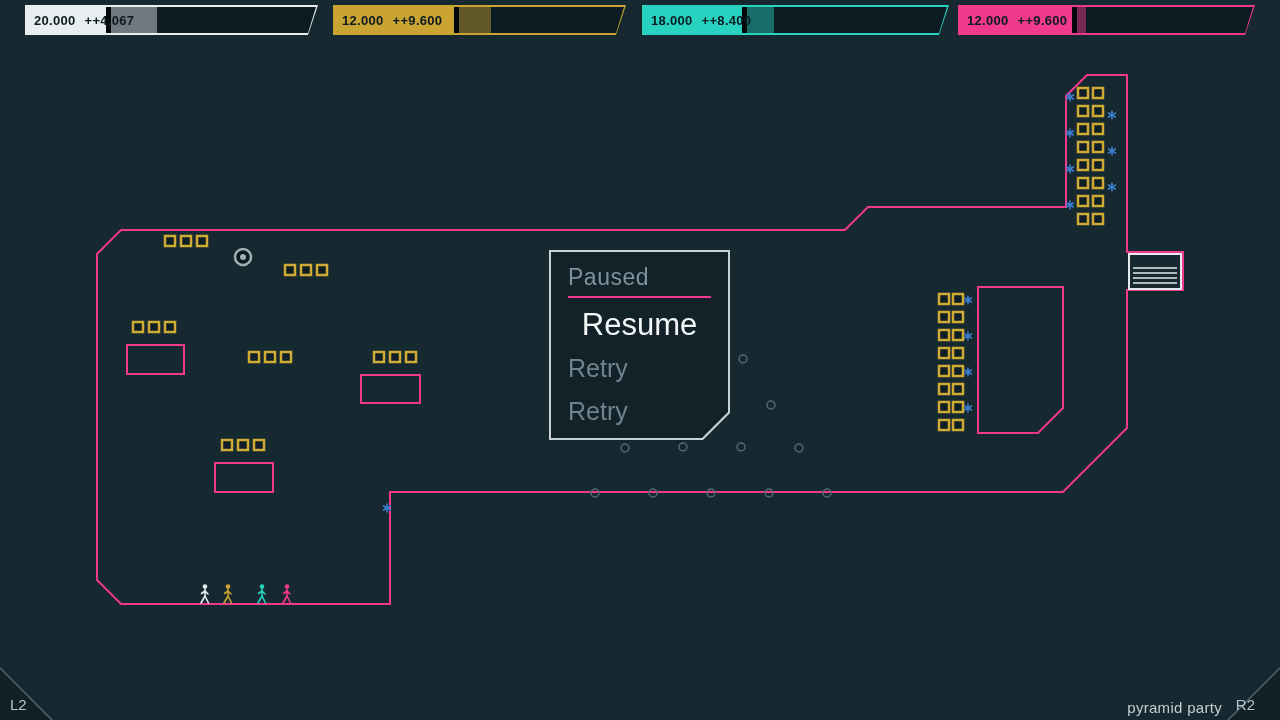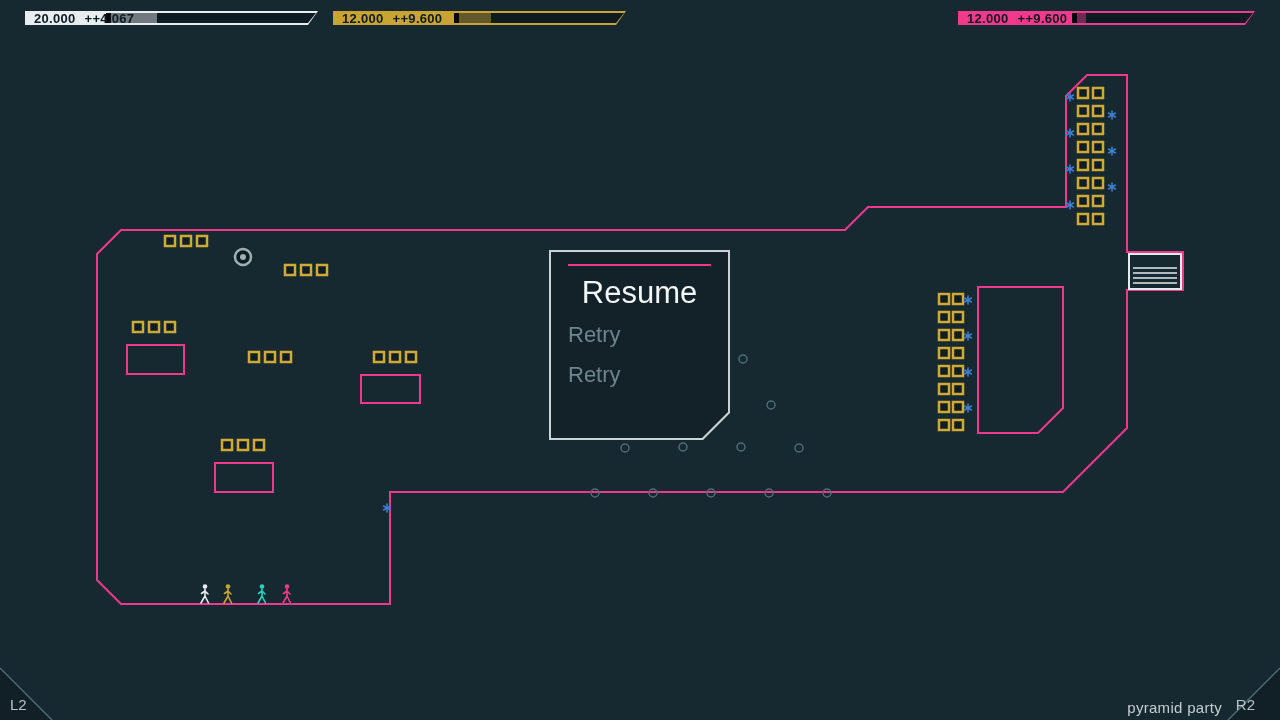--- a/index.html
+++ b/index.html
@@ -1,21 +1,21 @@
 <!DOCTYPE html>
 <html><head>
 <meta charset="utf-8">
 <style>
   html,body{margin:0;padding:0;}
   body{width:1280px;height:720px;overflow:hidden;position:relative;font-family:"Liberation Sans",sans-serif;background:#172930;}
   #level-svg{position:absolute;left:0;top:0;z-index:1;}
 
   
   .hud{position:absolute;left:0;top:0;width:1280px;height:28px;z-index:3;}
-  .bar{position:absolute;top:11px;height:14px;background:var(--c);
+  .bar{position:absolute;top:5px;height:30px;background:var(--c);
        clip-path:polygon(0 0,100% 0,calc(100% - 10px) 100%,0 100%);}
   .bar-inner{position:absolute;inset:2px;background:#0d1b22;overflow:hidden;
        clip-path:polygon(0 0,100% 0,calc(100% - 8px) 100%,0 100%);}
   .bar-fill{position:absolute;top:0;bottom:0;left:0;background:var(--c);}
   .bar-fill.main{width:calc(var(--main)*100%);}
   .bar-fill.ext{width:calc(var(--ext)*100%);opacity:.45;}
   .bar-tick{position:absolute;top:0;bottom:0;width:5px;background:#05080a;left:calc(var(--main)*100% - 2px);}
   .bar-text{position:absolute;left:7px;top:0;height:100%;display:flex;align-items:center;gap:9px;
        font-size:13px;font-weight:700;letter-spacing:.3px;color:#0c1a21;}
   #bar-p1{left:25px;width:293px;}
@@ -23,21 +23,21 @@
   #bar-p3{left:642px;width:307px;}
   #bar-p4{left:958px;width:297px;}
 
   
   .pause-panel{position:absolute;left:549px;top:250px;width:181px;height:190px;z-index:2;background:#c7d3d6;
        clip-path:polygon(0 0,100% 0,100% calc(100% - 27px),calc(100% - 27px) 100%,0 100%);}
   .pause-inner{position:absolute;inset:2px;background:#132129;box-sizing:border-box;padding:12px 17px;
        clip-path:polygon(0 0,100% 0,100% calc(100% - 26px),calc(100% - 26px) 100%,0 100%);}
   .pause-title{font-size:23px;color:#7d949c;letter-spacing:.5px;margin-bottom:5px;}
   .pause-underline{height:2px;background:#f0388c;margin-bottom:9px;}
-  .menu-item{font-size:22px;color:#6e858d;margin-bottom:14px;cursor:pointer;}
+  .menu-item{font-size:25px;color:#6e858d;margin-bottom:14px;cursor:pointer;}
   .menu-item.selected{font-size:31px;color:#f1f6f6;margin-bottom:11px;text-align:center;}
 
   
   .corner-label{position:absolute;z-index:3;font-size:15px;color:#b7c4c8;}
   #label-l2{left:10px;bottom:7px;}
   #label-r2{right:25px;bottom:7px;margin-top:9px;}
   .level-name{position:absolute;right:58px;bottom:4px;z-index:3;font-size:15px;color:#c2ced1;letter-spacing:.3px;}
 </style>
 </head>
 <body style="background: rgb(23, 41, 48);">
@@ -214,35 +214,47 @@
     <div class="bar-inner">
       <div class="bar-fill ext"></div>
       <div class="bar-fill main"></div>
       <div class="bar-tick"></div>
       <div class="bar-text">
         <span>12.000</span>
         <span>++9.600</span>
       </div>
     </div>
   </div>
+  <div class="bar" id="bar-p3" style="--c: #27d3c0; --main: 0.33; --ext: 0.43;">
+    <div class="bar-inner">
+      <div class="bar-fill ext"></div>
+      <div class="bar-fill main"></div>
+      <div class="bar-tick"></div>
+      <div class="bar-text">
+        <span>18.000</span>
+        <span>++8.400</span>
+      </div>
+    </div>
+  </div>
   <div class="bar" id="bar-p4" style="--c: #f23a8d; --main: 0.39; --ext: 0.43;">
     <div class="bar-inner">
       <div class="bar-fill ext"></div>
       <div class="bar-fill main"></div>
       <div class="bar-tick"></div>
       <div class="bar-text">
         <span>12.000</span>
         <span>++9.600</span>
       </div>
     </div>
   </div>
 </div>
 
 <div class="pause-panel">
   <div class="pause-inner">
+    <div class="pause-title">Paused</div>
     <div class="pause-underline"></div>
     <div class="menu-item selected">Resume</div>
     <div class="menu-item">Retry</div>
     <div class="menu-item">Retry</div>
   </div>
 </div>
 
 <div class="corner-label" id="label-l2">L2</div>
 <div class="corner-label" id="label-r2">R2</div>
 <div class="level-name">pyramid party</div>

